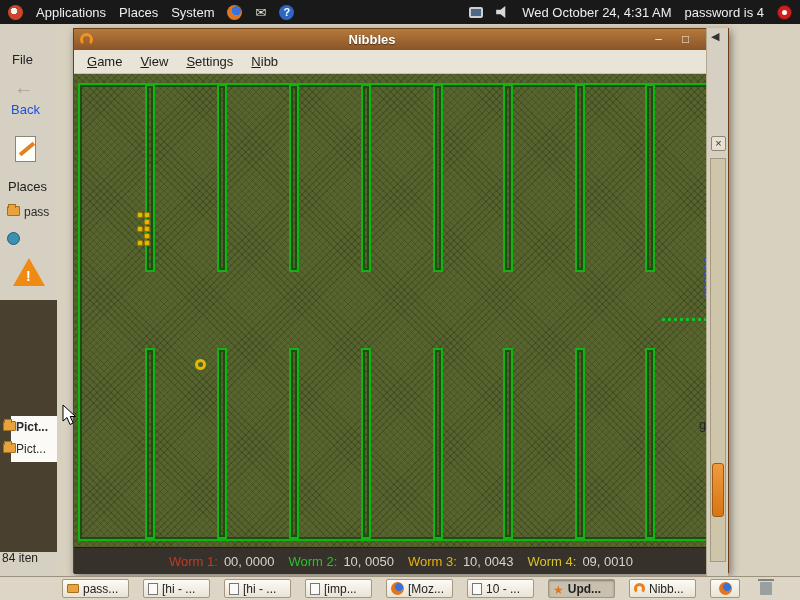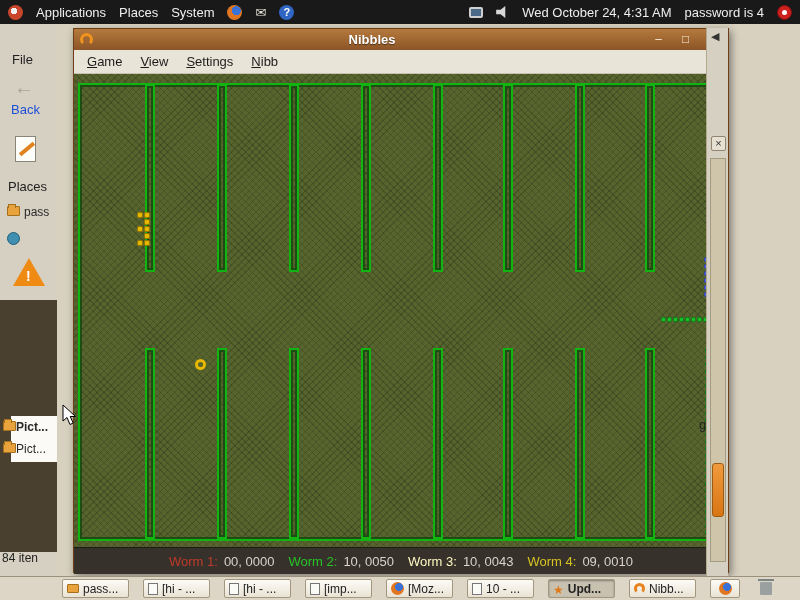--- a/index.html
+++ b/index.html
@@ -226,21 +226,21 @@
     <div class="statusbar">
       <span class="score">
         <span class="score-label" style="color: rgb(192, 58, 43);">Worm 1:</span>
         <span class="score-value">00, 0000</span>
       </span>
       <span class="score">
         <span class="score-label" style="color: rgb(39, 196, 39);">Worm 2:</span>
         <span class="score-value">10, 0050</span>
       </span>
       <span class="score">
-        <span class="score-label" style="color: #fef9c3;">Worm 3:</span>
+        <span class="score-label" style="color: #eab308;">Worm 3:</span>
         <span class="score-value">10, 0043</span>
       </span>
       <span class="score">
         <span class="score-label" style="color: rgb(216, 196, 34);">Worm 4:</span>
         <span class="score-value">09, 0010</span>
       </span>
     </div>
   </div>
 
   <div class="right-win">

